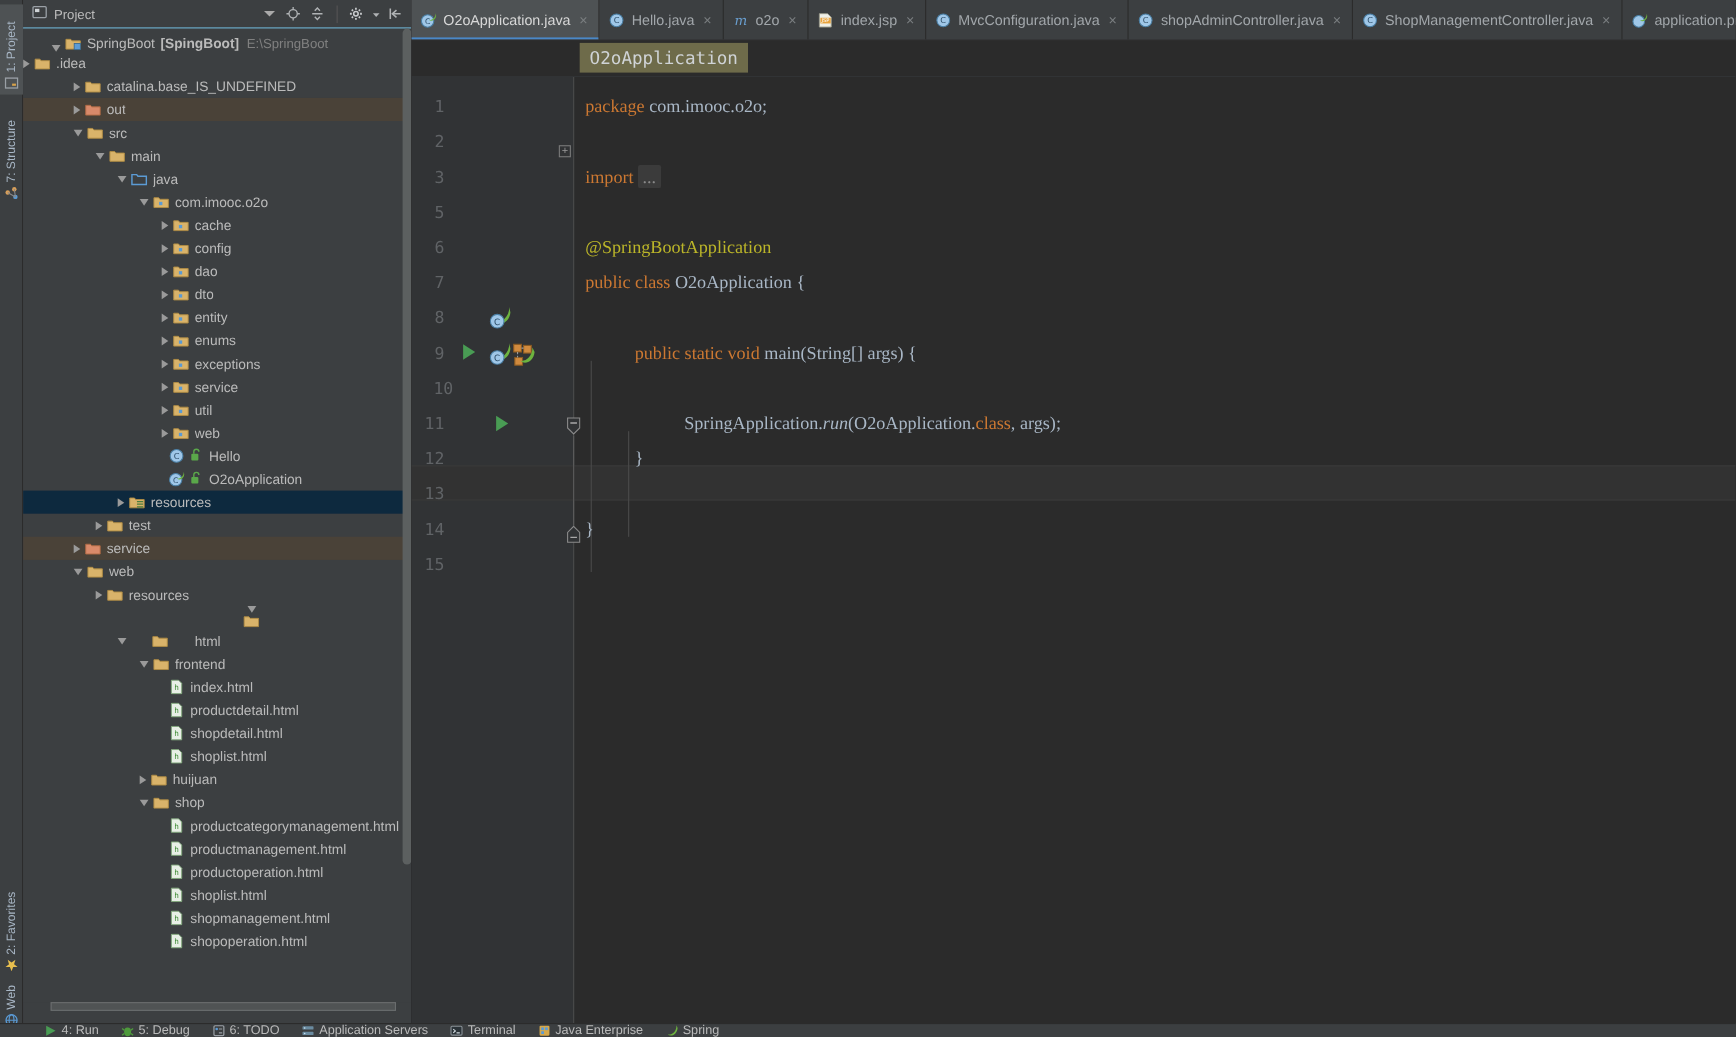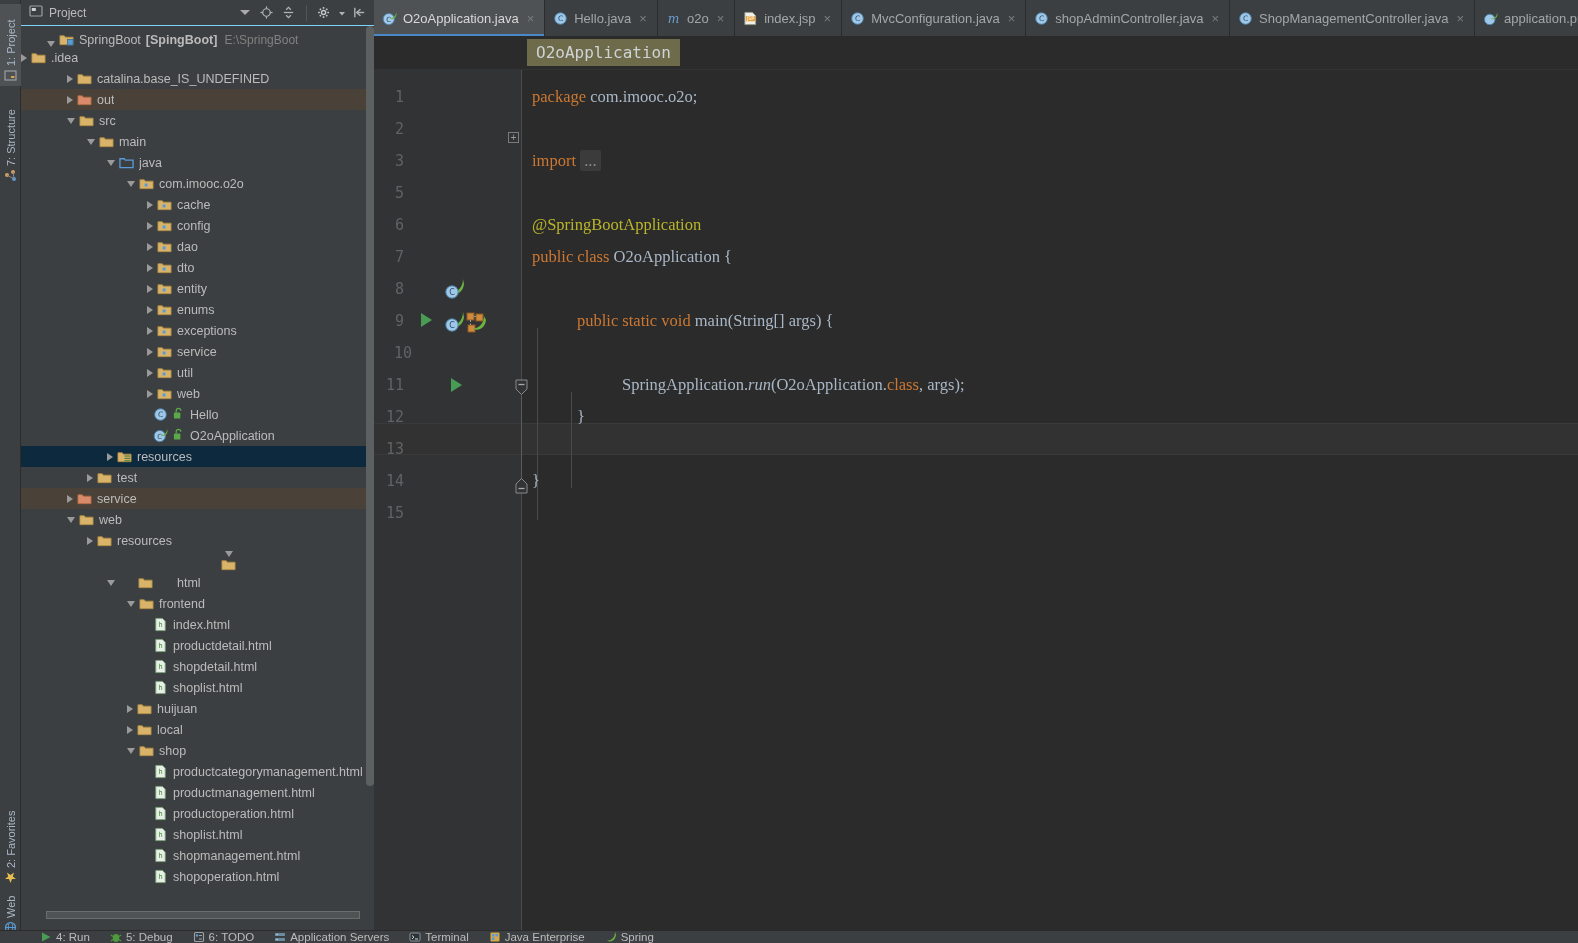--- a/index.html
+++ b/index.html
@@ -570,27 +570,20 @@
           <span class="lbl">shoplist.html</span>
         </div>
         <div class="row" style="padding-left: 106px;">
           <span class="arrow closed"></span>
           <span class="ico"><svg viewBox="0 0 16 16" width="15" height="15">
               <path d="M1 4 h4.6 l1.2 1.5 H15 v8 H1 Z" fill="#d9b36a" stroke="#b08d44" stroke-width="0.9"></path>
             </svg></span>
           <span class="lbl">huijuan</span>
         </div>
         <div class="row" style="padding-left: 106px;">
-          <span class="arrow closed"></span>
-          <span class="ico"><svg viewBox="0 0 16 16" width="15" height="15">
-              <path d="M1 4 h4.6 l1.2 1.5 H15 v8 H1 Z" fill="#d9b36a" stroke="#b08d44" stroke-width="0.9"></path>
-            </svg></span>
-          <span class="lbl">local</span>
-        </div>
-        <div class="row" style="padding-left: 106px;">
           <span class="arrow open"></span>
           <span class="ico"><svg viewBox="0 0 16 16" width="15" height="15">
               <path d="M1 4 h4.6 l1.2 1.5 H15 v8 H1 Z" fill="#d9b36a" stroke="#b08d44" stroke-width="0.9"></path>
             </svg></span>
           <span class="lbl">shop</span>
         </div>
         <div class="row" style="padding-left: 126px;">
           <span class="arrow none" style="margin-right: 6px;"></span>
           <span class="ico"><svg viewBox="0 0 16 16" width="15" height="15">
               <path d="M3 1.5 h7 l3 3 v10 H3 Z" fill="#e8efe6" stroke="#7fa87a" stroke-width="0.9"></path>

